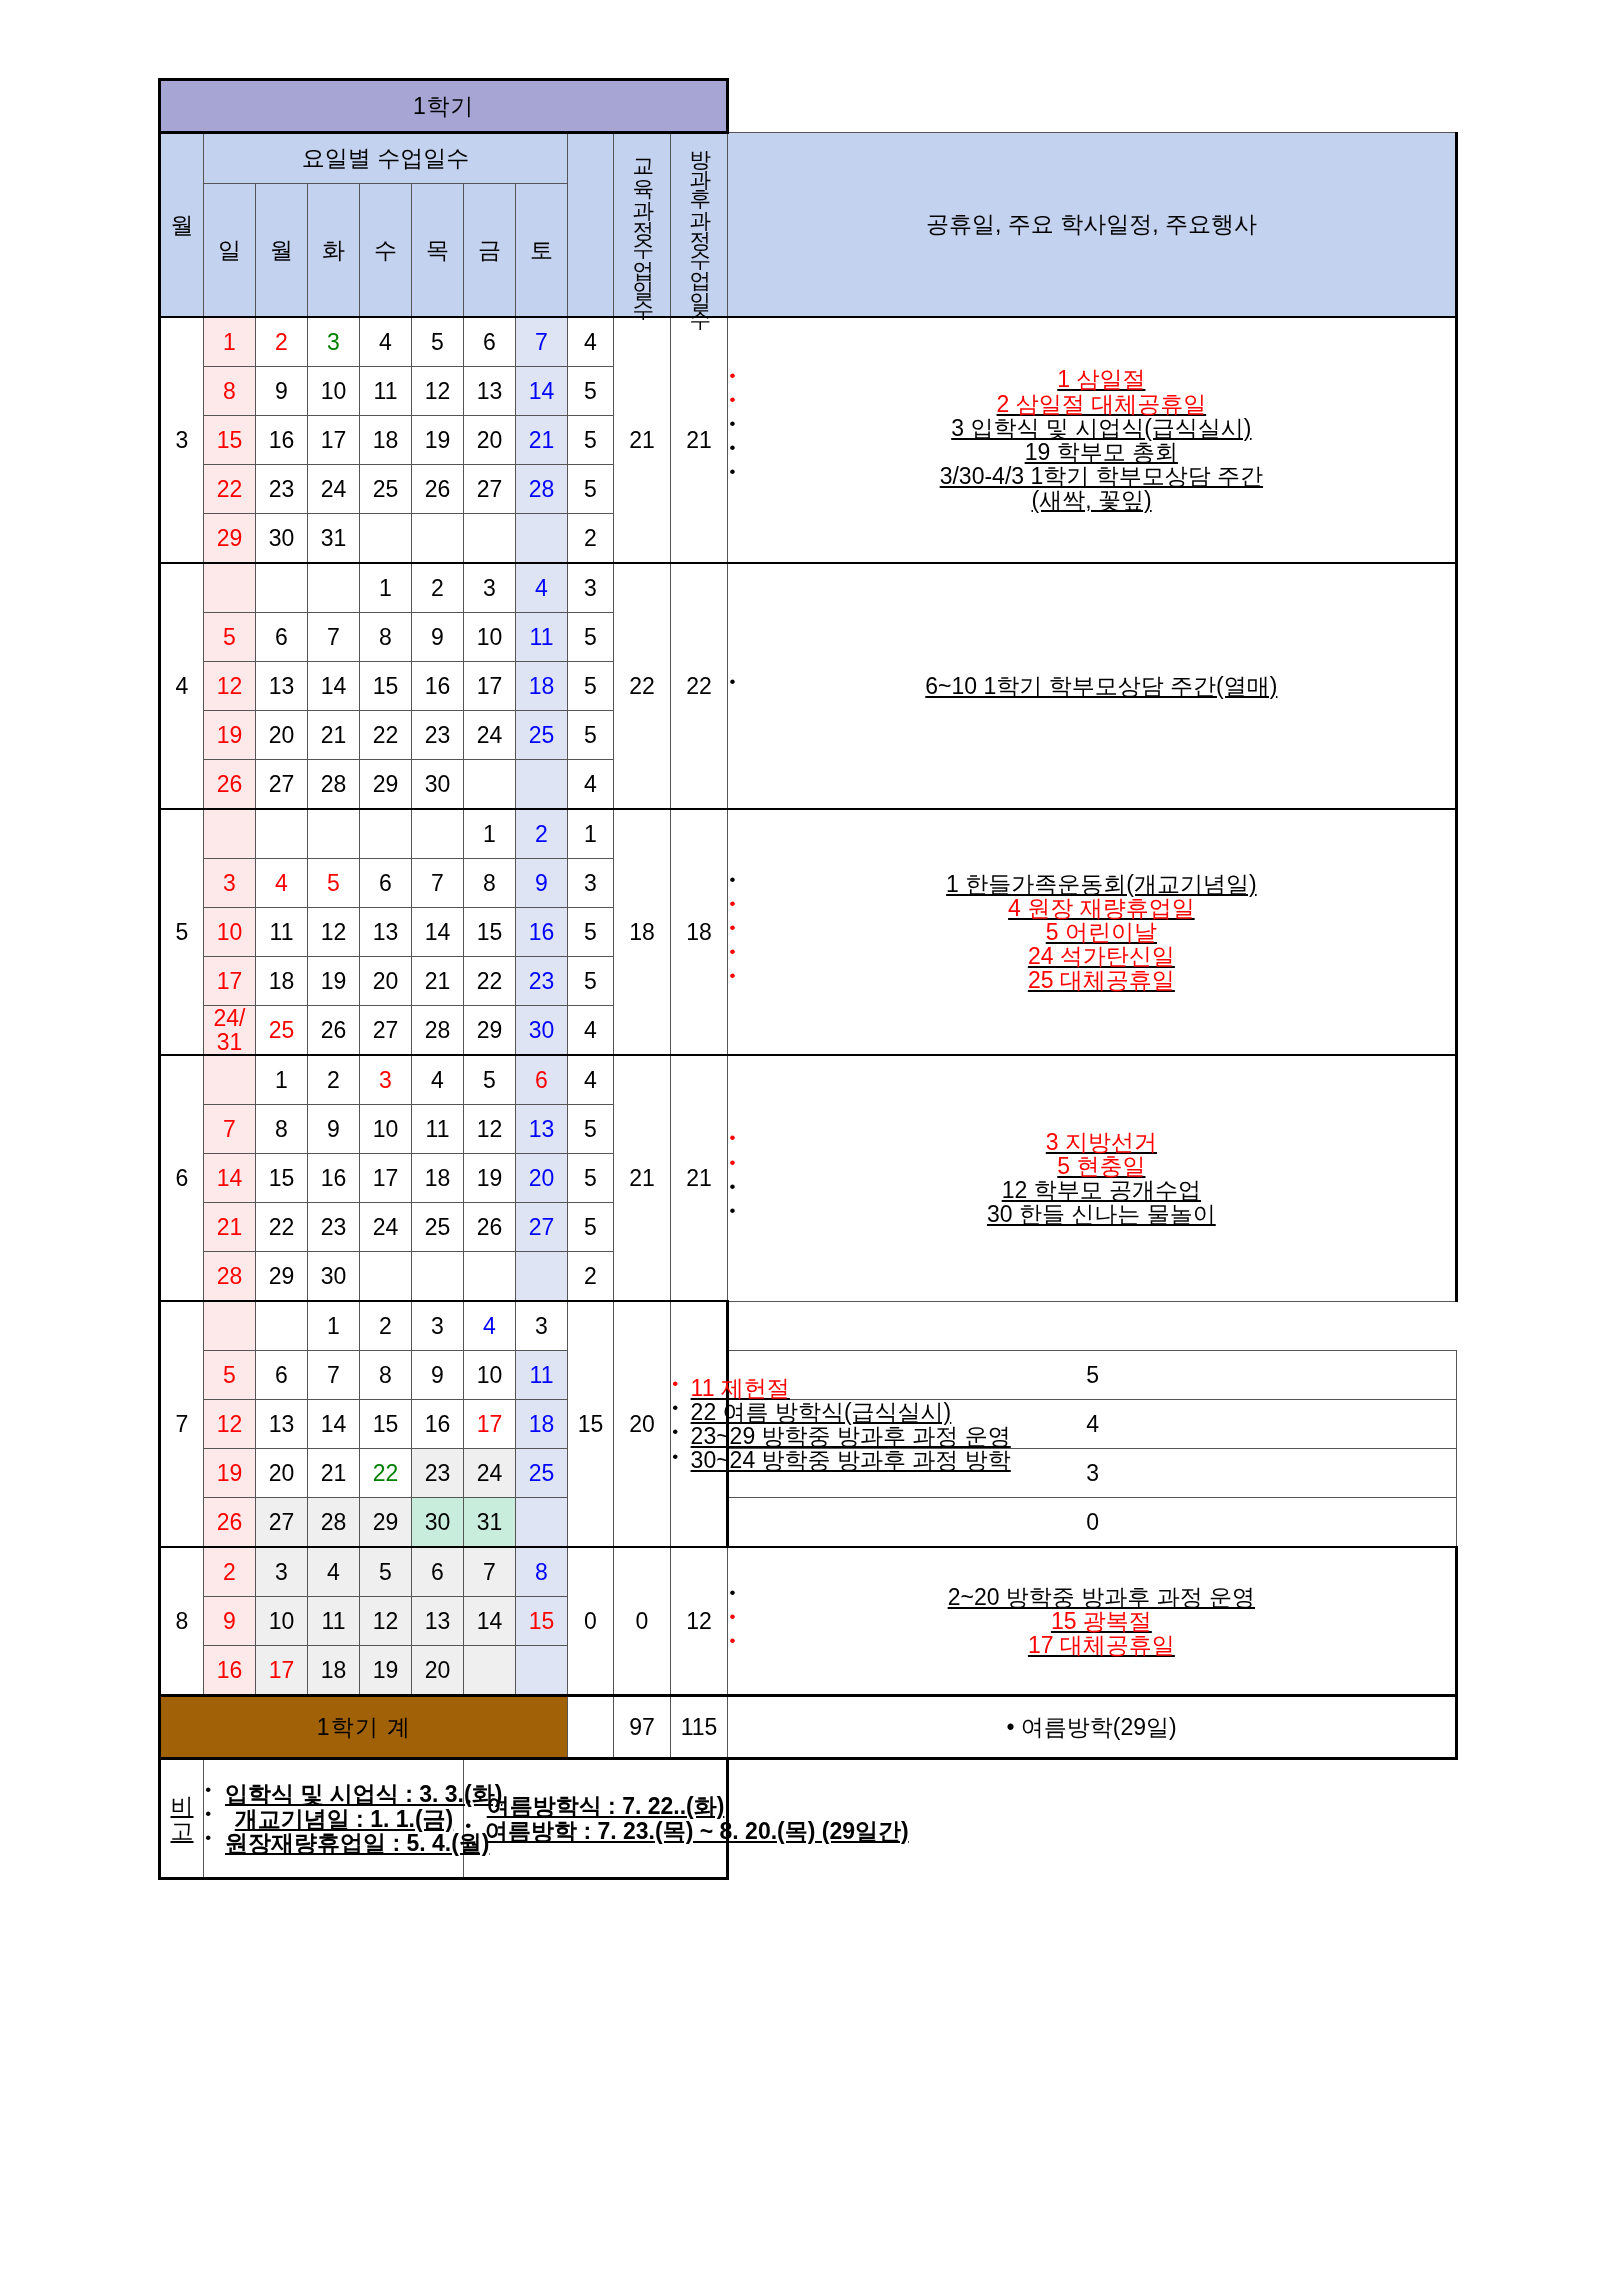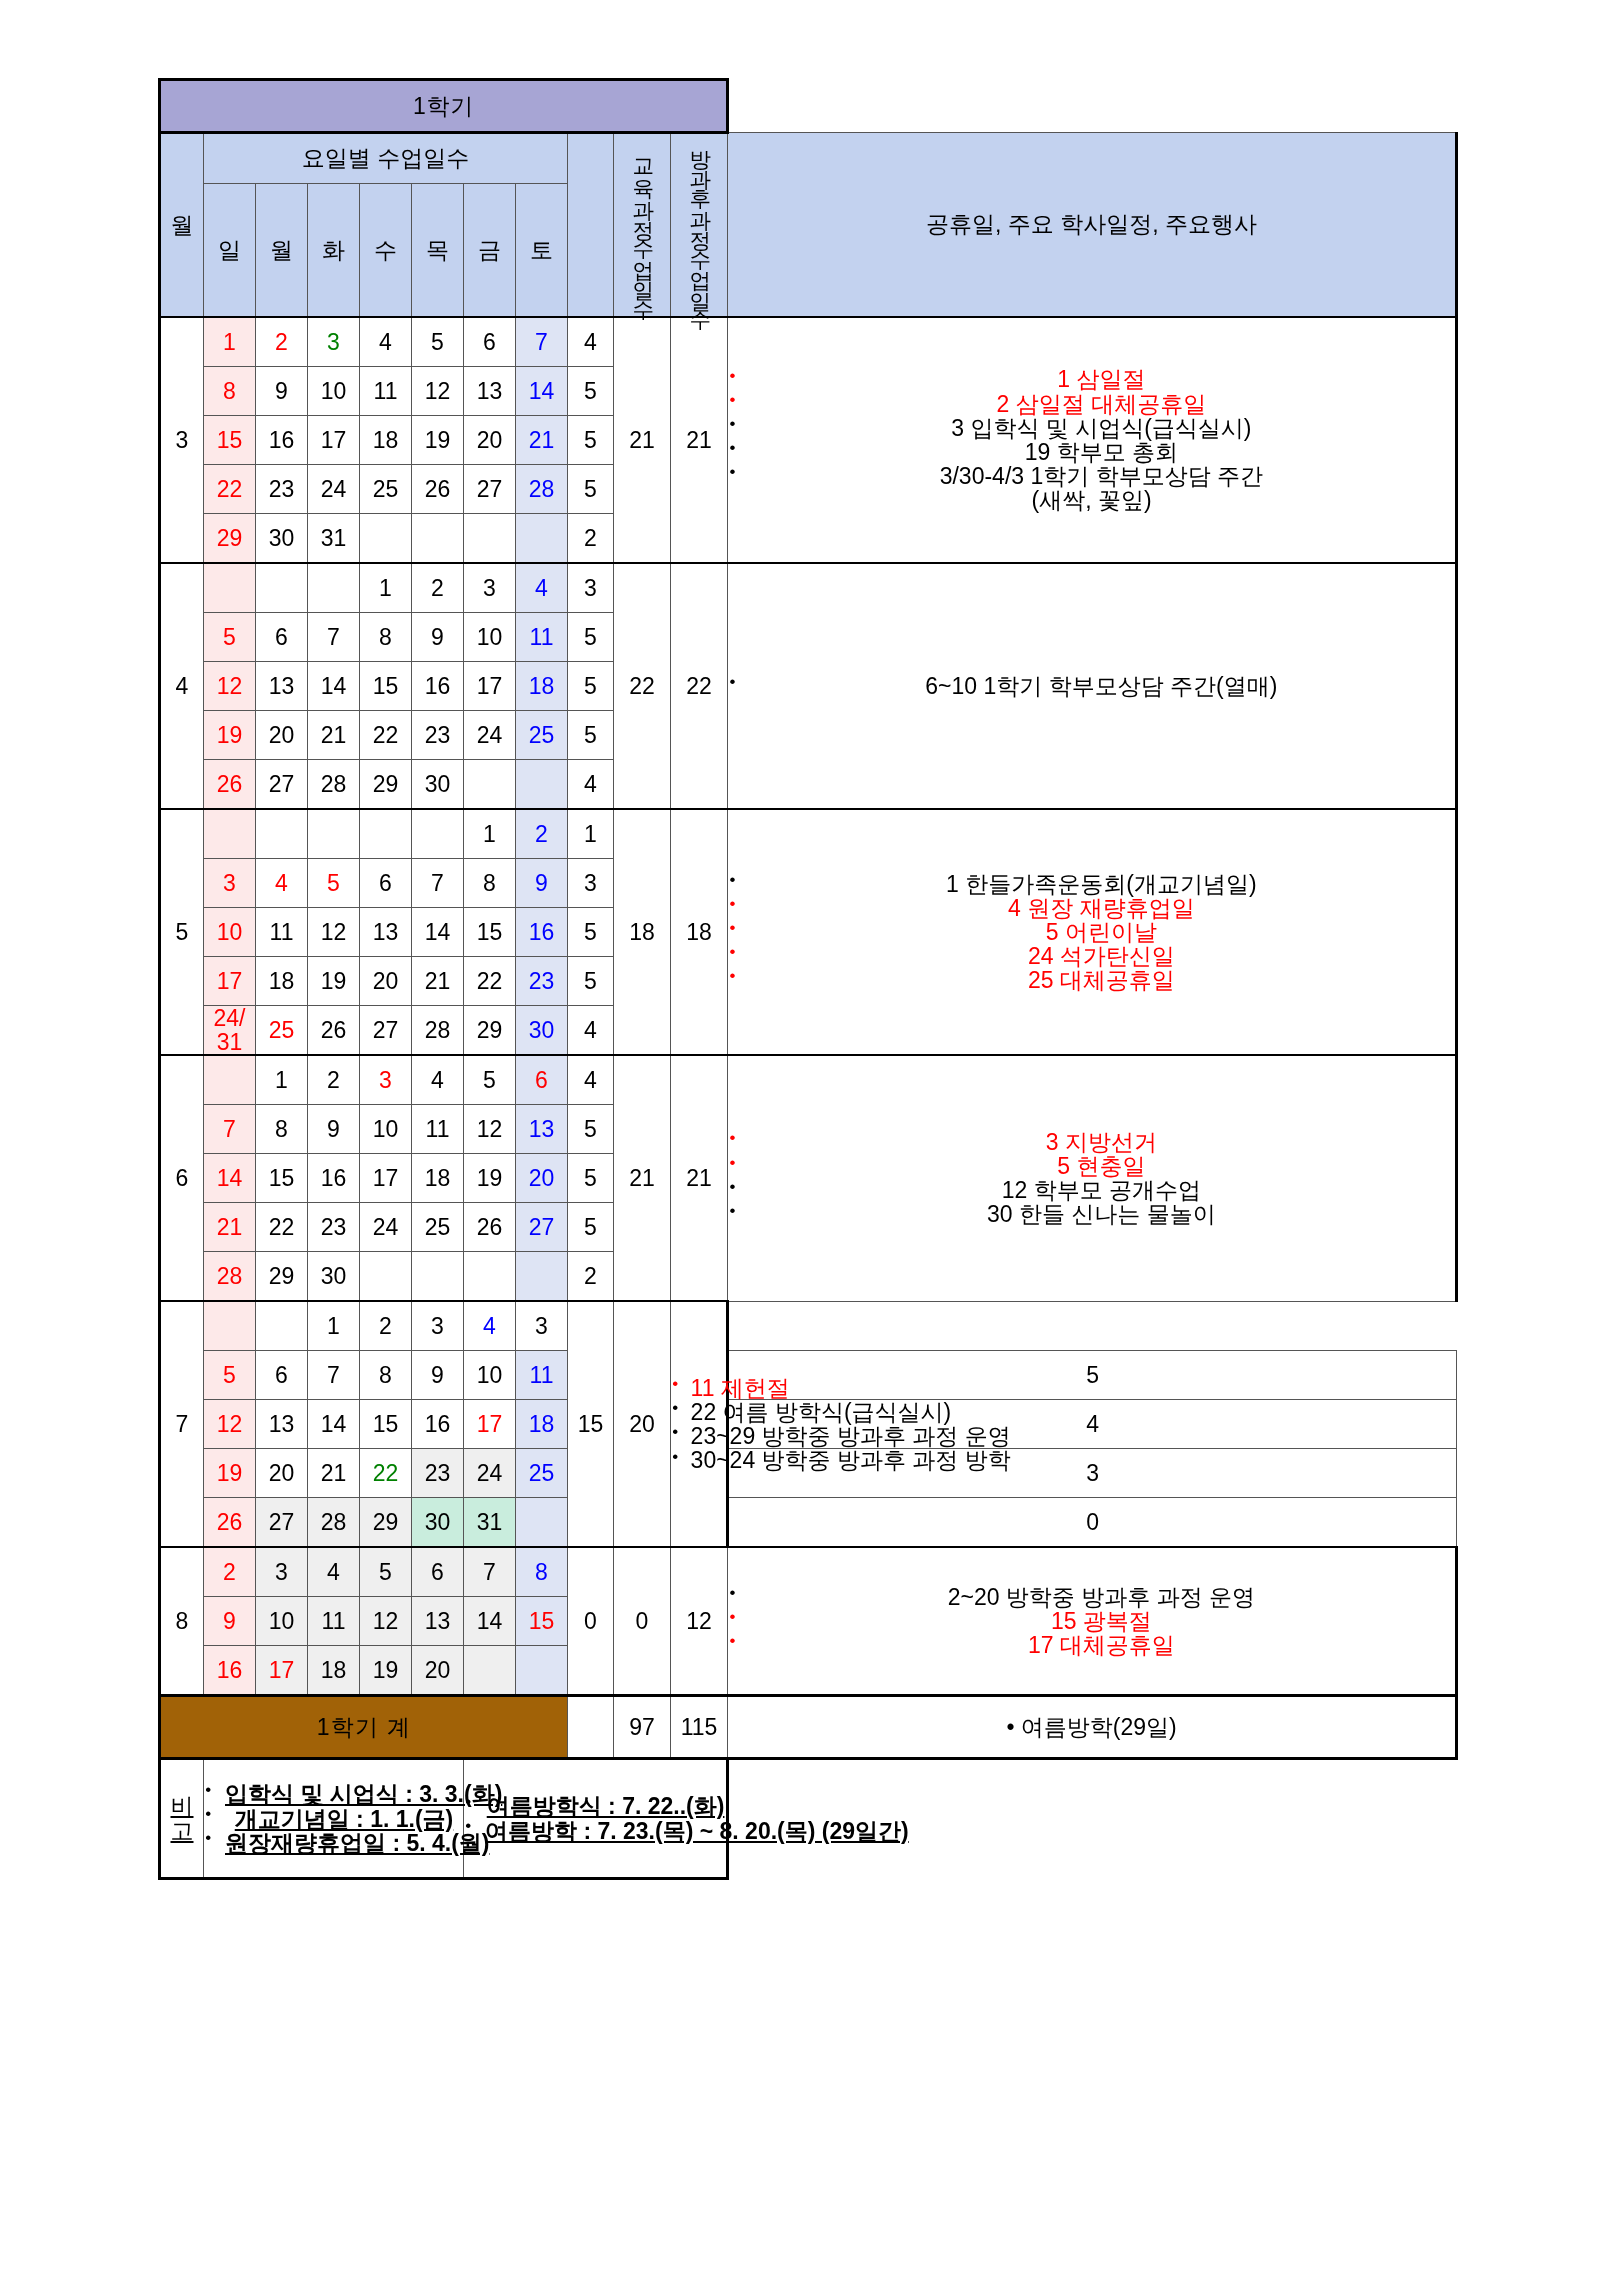--- a/index.html
+++ b/index.html
@@ -72,21 +72,21 @@
   .bold{font-weight:bold;}
   .sumcell{font-size:23.5px;}
   .total{font-size:24px;}
   .notes{
     text-align:left;
     vertical-align:middle;
     padding:3.9px 0 3.9px 22px;
     font-size:21.5px;
     line-height:1.52;
   }
-  .notes ul{margin:0;padding:0;list-style:none;}
+  .notes ul{margin:0;padding:0;list-style:none;text-decoration:underline;}
   .notes li{position:relative;padding-left:19.6px;white-space:pre;}
   .notes li:before{
     content:"\2022";
     position:absolute;left:1.3px;top:-0.7px;font-size:17px;
   }
   .notes li.cont{padding-left:0;text-align:center;}
   .notes li.cont:before{content:"";}
   
   .monthsep td{border-top:2px solid #000 !important;}
   

